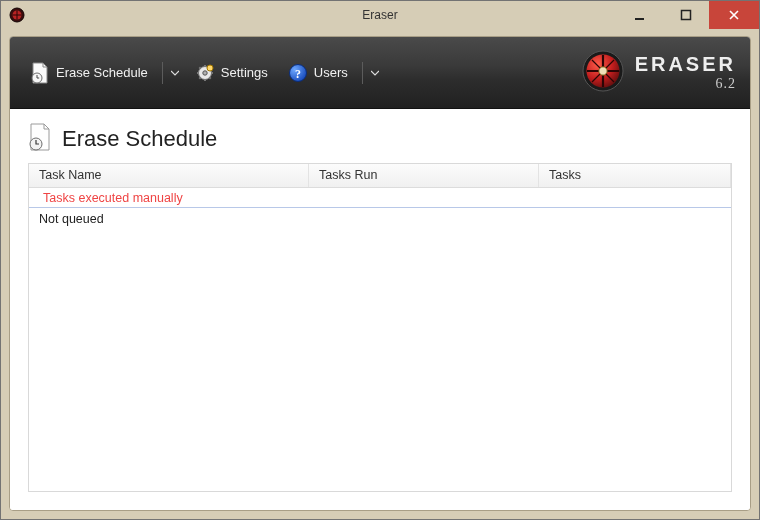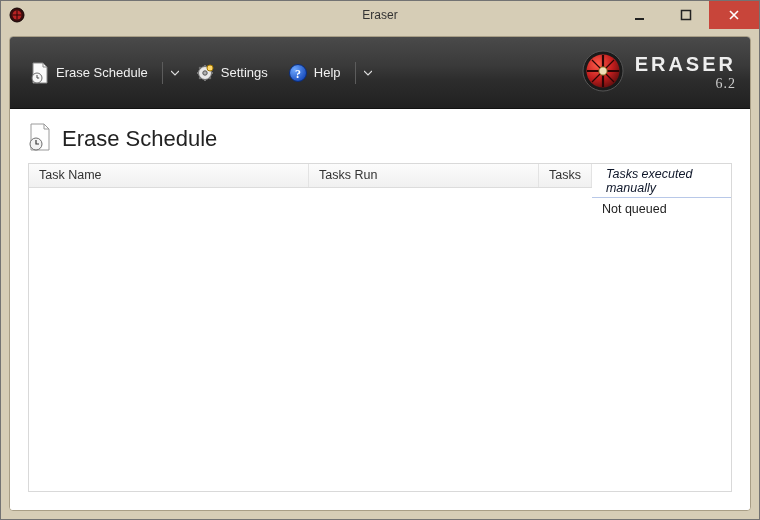--- a/index.html
+++ b/index.html
@@ -90,40 +90,39 @@
   .page-head {
     display: flex; align-items: center; gap: 10px;
     margin-bottom: 8px;
   }
   .page-head .ph-title {
     font-size: 22px; font-weight: 400; color: #222;
   }
   
   .grid {
     flex: 1; border: 1px solid #d9d9d9;
-    display: flex; flex-direction: row;
+    display: flex; flex-direction: column;
     font-size: 12.5px; color: #222;
   }
   .grid .hdr {
     display: flex; height: 24px;
     background: linear-gradient(to bottom, #fcfcfc, #f0f0f0);
     border-bottom: 1px solid #dcdcdc;
   }
   .grid .hdr .col {
     padding: 4px 10px; border-right: 1px solid #e3e3e3;
     color: #333;
   }
   .col.c1 { flex: 0 0 280px; }
   .col.c2 { flex: 0 0 230px; }
   .col.c3 { flex: 1; border-right: none; }
   .grid .group {
-    color: #0f172a; padding: 3px 14px 2px 14px;
+    color: #ef4444; padding: 3px 14px 2px 14px;
     border-bottom: 1px solid #b8c8e8;
     font-size: 12.5px;
-    font-style: italic;
   }
   .grid .row {
     display: flex; padding: 3px 0 3px 0;
   }
   .grid .row .col { padding: 1px 10px; border-right: none; }
   .grid .body-area { flex: 1; overflow: auto; }
 </style>
 </head>
 <body>
 
@@ -199,21 +198,21 @@
             <defs>
               <radialGradient id="hg" cx="30%" cy="30%" r="80%">
                 <stop offset="0%" stop-color="#6ea8ff"></stop>
                 <stop offset="100%" stop-color="#1346b8"></stop>
               </radialGradient>
             </defs>
             <circle cx="10" cy="10" r="8.5" fill="url(#hg)" stroke="#0a2d7a"></circle>
             <text x="10" y="14.5" text-anchor="middle" font-size="12" font-weight="bold" fill="#fff" font-family="Segoe UI">?</text>
           </svg>
         </span>
-        <span class="lbl">Help</span>
+        <span class="lbl">Users</span>
       </div>
       <div class="sep"></div>
       <div class="drop">
         <svg width="8" height="8" viewBox="0 0 8 8">
             <path d="M0 2 L4 6 L8 2" fill="none" stroke="#ddd" stroke-width="1.2"></path>
           </svg>
       </div>
 
       <div class="brand">
         <span>

